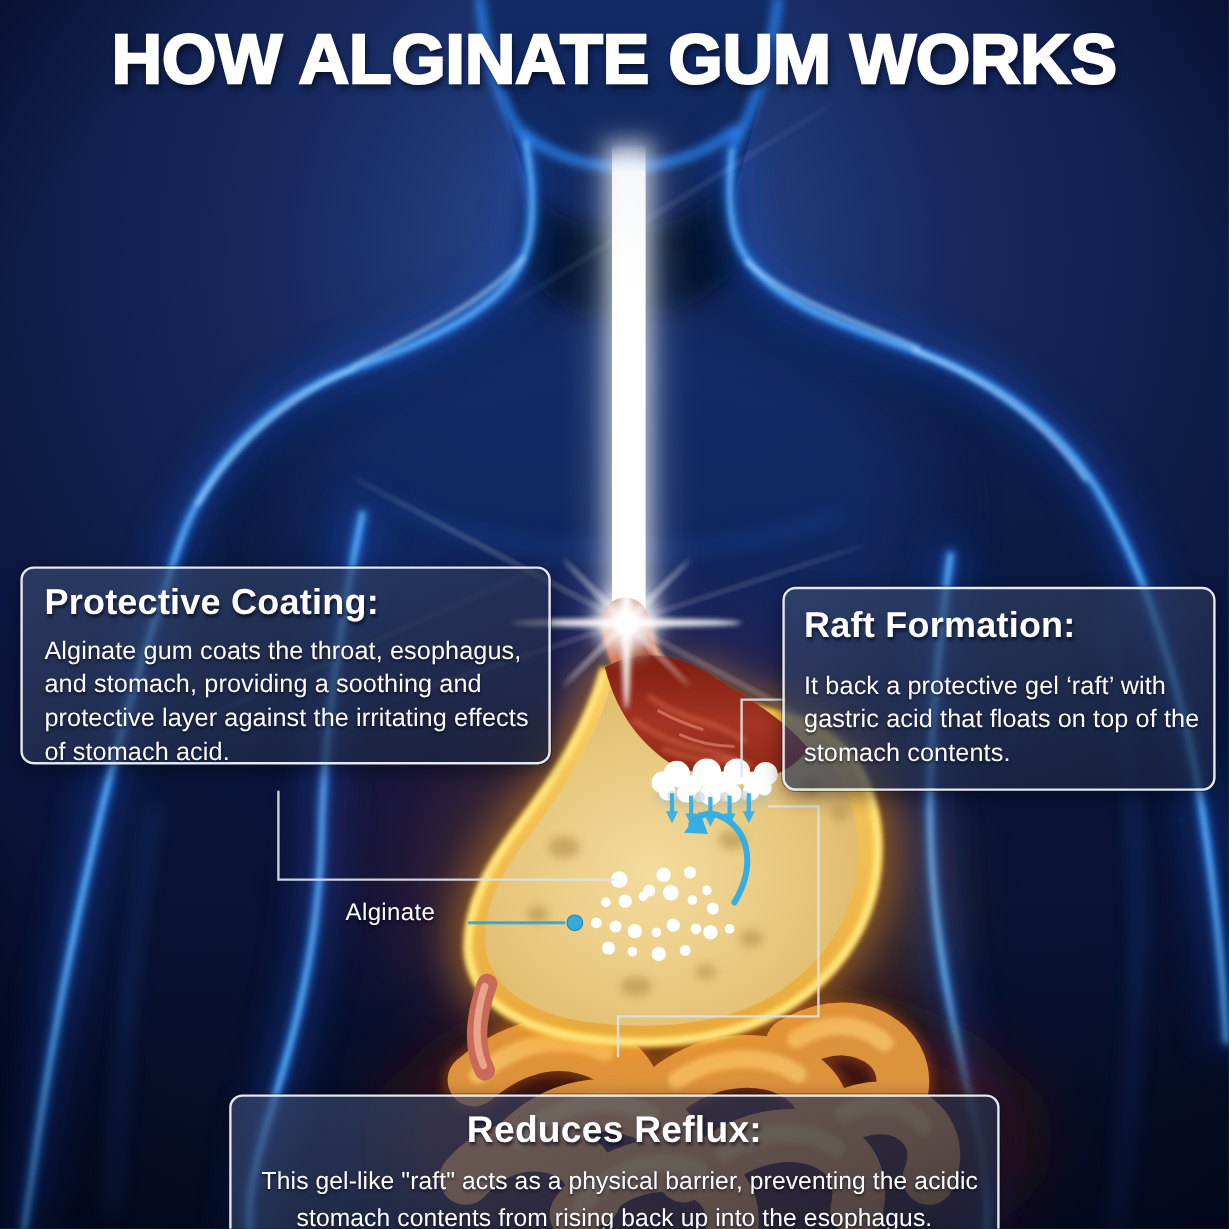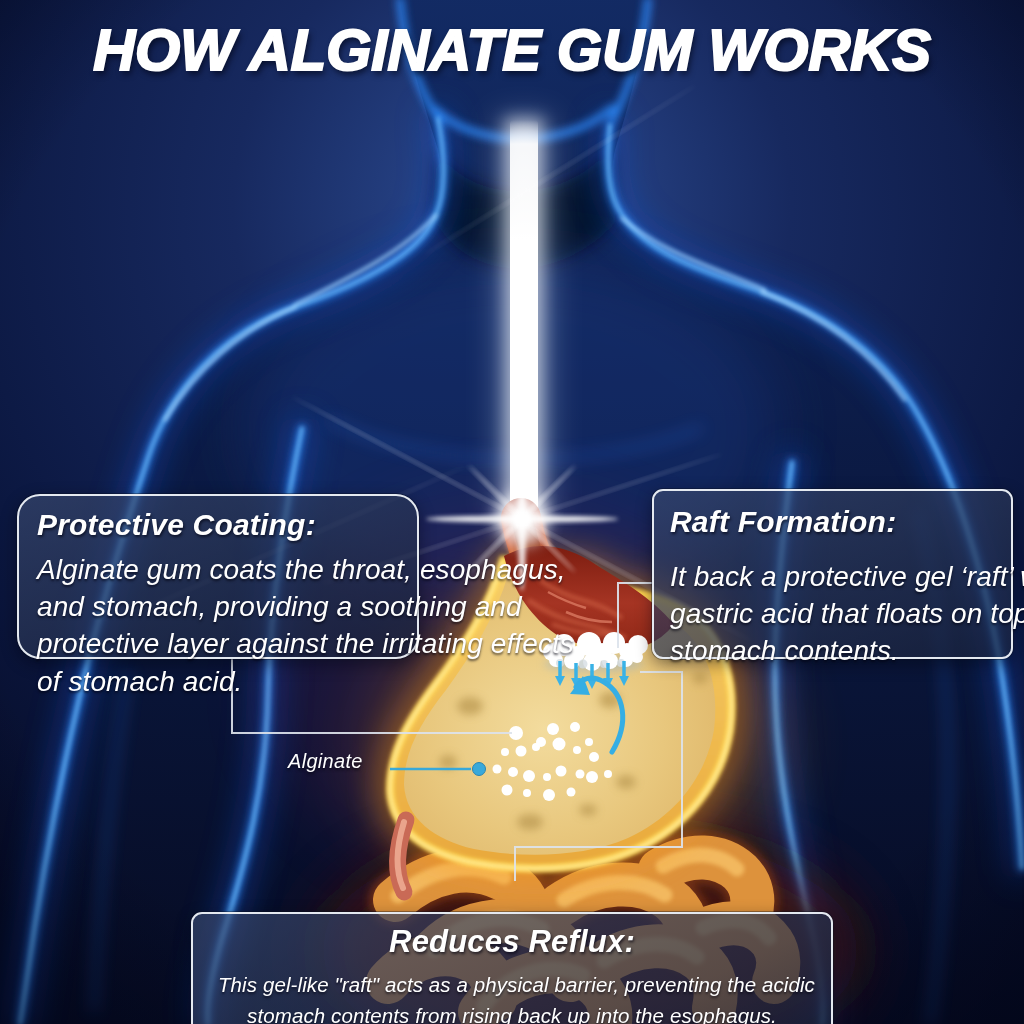--- a/index.html
+++ b/index.html
@@ -1,18 +1,18 @@
 <!DOCTYPE html>
 <html><head>
 <meta charset="utf-8">
 <style>
   html,body{margin:0;padding:0;background:#000;}
   .stage{
     position:relative;width:1024px;height:1024px;overflow:hidden;
-    background:#15803d;font-family:"Liberation Sans",sans-serif;font-style:italic;
+    background:#15803d;font-family:"Liberation Sans",sans-serif;
   }
   .stage svg.scene{position:absolute;inset:0;display:block;}
   .title{
     position:absolute;left:0;right:0;top:20px;margin:0;z-index:3;
     text-align:center;color:#ffffff;font-size:58px;font-weight:900;
     letter-spacing:0px;line-height:1.05;
     -webkit-text-stroke:2.2px #ffffff;
     text-shadow:2px 4px 6px rgba(2,4,20,.7),0 0 2px rgba(4,8,30,.5);
     white-space:nowrap;
   }
@@ -20,25 +20,25 @@
     position:absolute;z-index:2;color:#fff;box-sizing:border-box;
     border:2.5px solid #e4e9f0;border-radius:11px;
     background:linear-gradient(160deg,rgba(58,74,112,.66),rgba(25,34,60,.72));
     box-shadow:0 0 0 1px rgba(8,14,30,.35),0 5px 16px rgba(2,5,16,.45);
   }
   .box h2{
     margin:0;font-size:30px;font-weight:bold;letter-spacing:.2px;
     text-shadow:1px 2px 3px rgba(0,2,14,.65);
   }
   .box p{
-    margin:0;font-size:28px;line-height:1.33;font-weight:400;
+    margin:0;font-size:21px;line-height:1.33;font-weight:400;
     white-space:pre;letter-spacing:.1px;
     text-shadow:0 1.5px 2.5px rgba(0,2,14,.65);
   }
-  .box-left{left:17px;top:494px;width:402px;height:165px;padding:12px 18px;border-radius:23px;}
+  .box-left{left:17px;top:472px;width:442px;height:165px;padding:12px 18px;}
   .box-left p{margin-top:9px;}
   .box-right{left:652px;top:489px;width:361px;height:170px;padding:14px 16px;}
   .box-right p{margin-top:19px;}
   .box-bottom{left:191px;top:912px;width:642px;height:125px;padding:10px 25px;text-align:center;}
   .box-bottom h2{font-size:31px;}
   .box-bottom p{margin-top:9px;font-size:20.5px;line-height:1.52;}
   .alginate-label{
     position:absolute;left:288px;top:750px;z-index:2;color:#fff;
     font-size:20px;letter-spacing:.3px;
     text-shadow:0 2px 3px rgba(0,2,14,.7);

